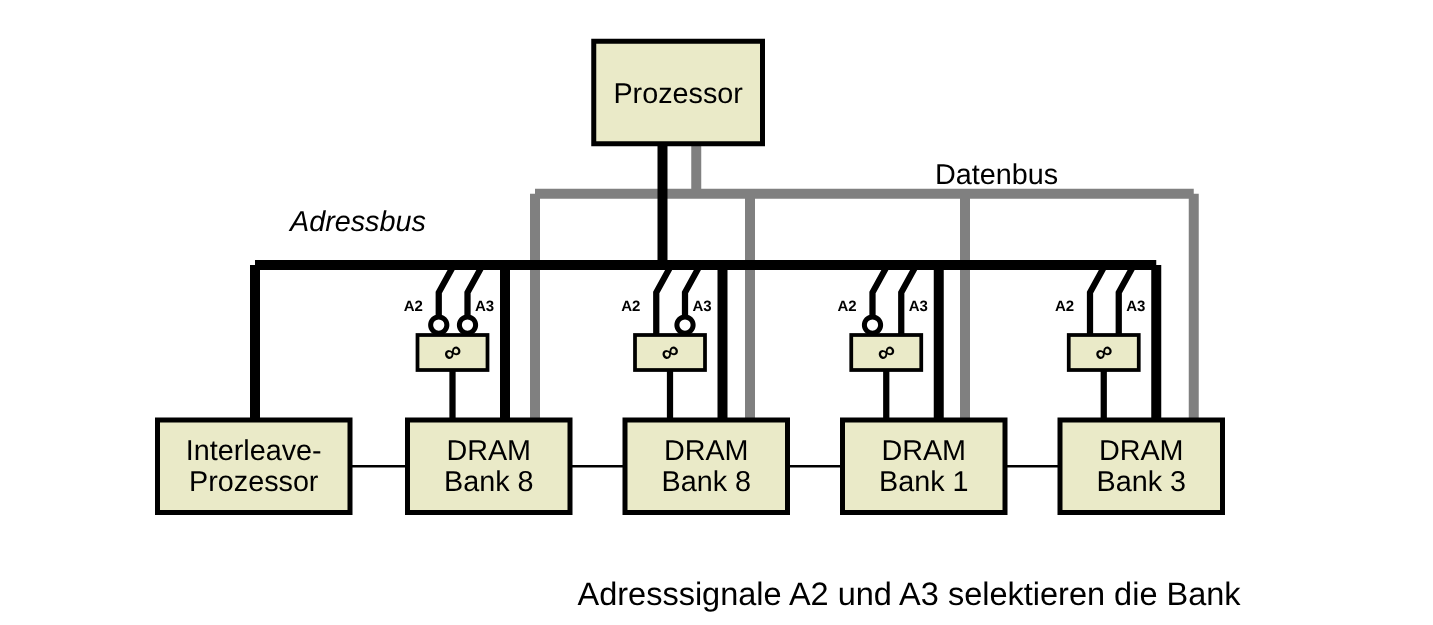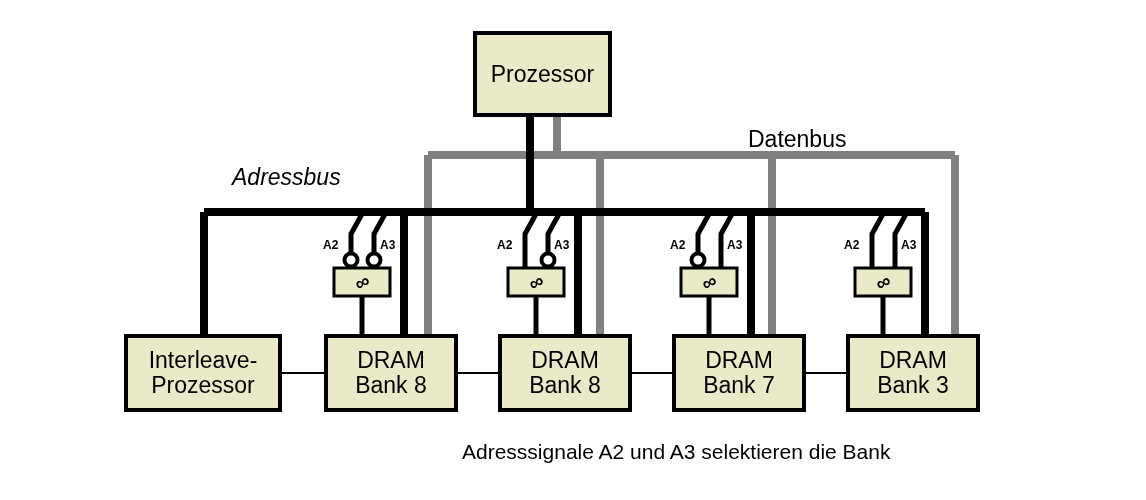--- a/index.html
+++ b/index.html
@@ -31,22 +31,23 @@
   .sig-label{
     position:absolute;
     color:#000;
     font-size:12px;
     white-space:nowrap;
     font-weight:bold;
   }
   .caption{
     position:absolute;
     color:#000;
-    font-size:21px;
+    font-size:26px;
     white-space:nowrap;
+    margin-top:20px;
   }
 </style>
 </head>
 <body>
 
 <div id="canvas">
 
   <svg id="wires" xmlns="http://www.w3.org/2000/svg">
       <line x1="428" y1="155" x2="428" y2="345" stroke="#808080" stroke-width="8" stroke-linecap="butt"></line>
       <line x1="600" y1="155" x2="600" y2="345" stroke="#808080" stroke-width="8" stroke-linecap="butt"></line>
@@ -126,21 +127,21 @@
       <div class="box-label" style="left: 326px; top: 336px; width: 130px; height: 74px;">
         <span>DRAM</span>
         <span>Bank 8</span>
       </div>
       <div class="box-label" style="left: 500px; top: 336px; width: 130px; height: 74px;">
         <span>DRAM</span>
         <span>Bank 8</span>
       </div>
       <div class="box-label" style="left: 674px; top: 336px; width: 130px; height: 74px;">
         <span>DRAM</span>
-        <span>Bank 7</span>
+        <span>Bank 1</span>
       </div>
       <div class="box-label" style="left: 848px; top: 336px; width: 130px; height: 74px;">
         <span>DRAM</span>
         <span>Bank 3</span>
       </div>
       <div class="caption" style="left: 462px; top: 440px;"><span>Adresssignale A2 und A3 selektieren die Bank</span></div>
     </div>
 
 </div>
 

